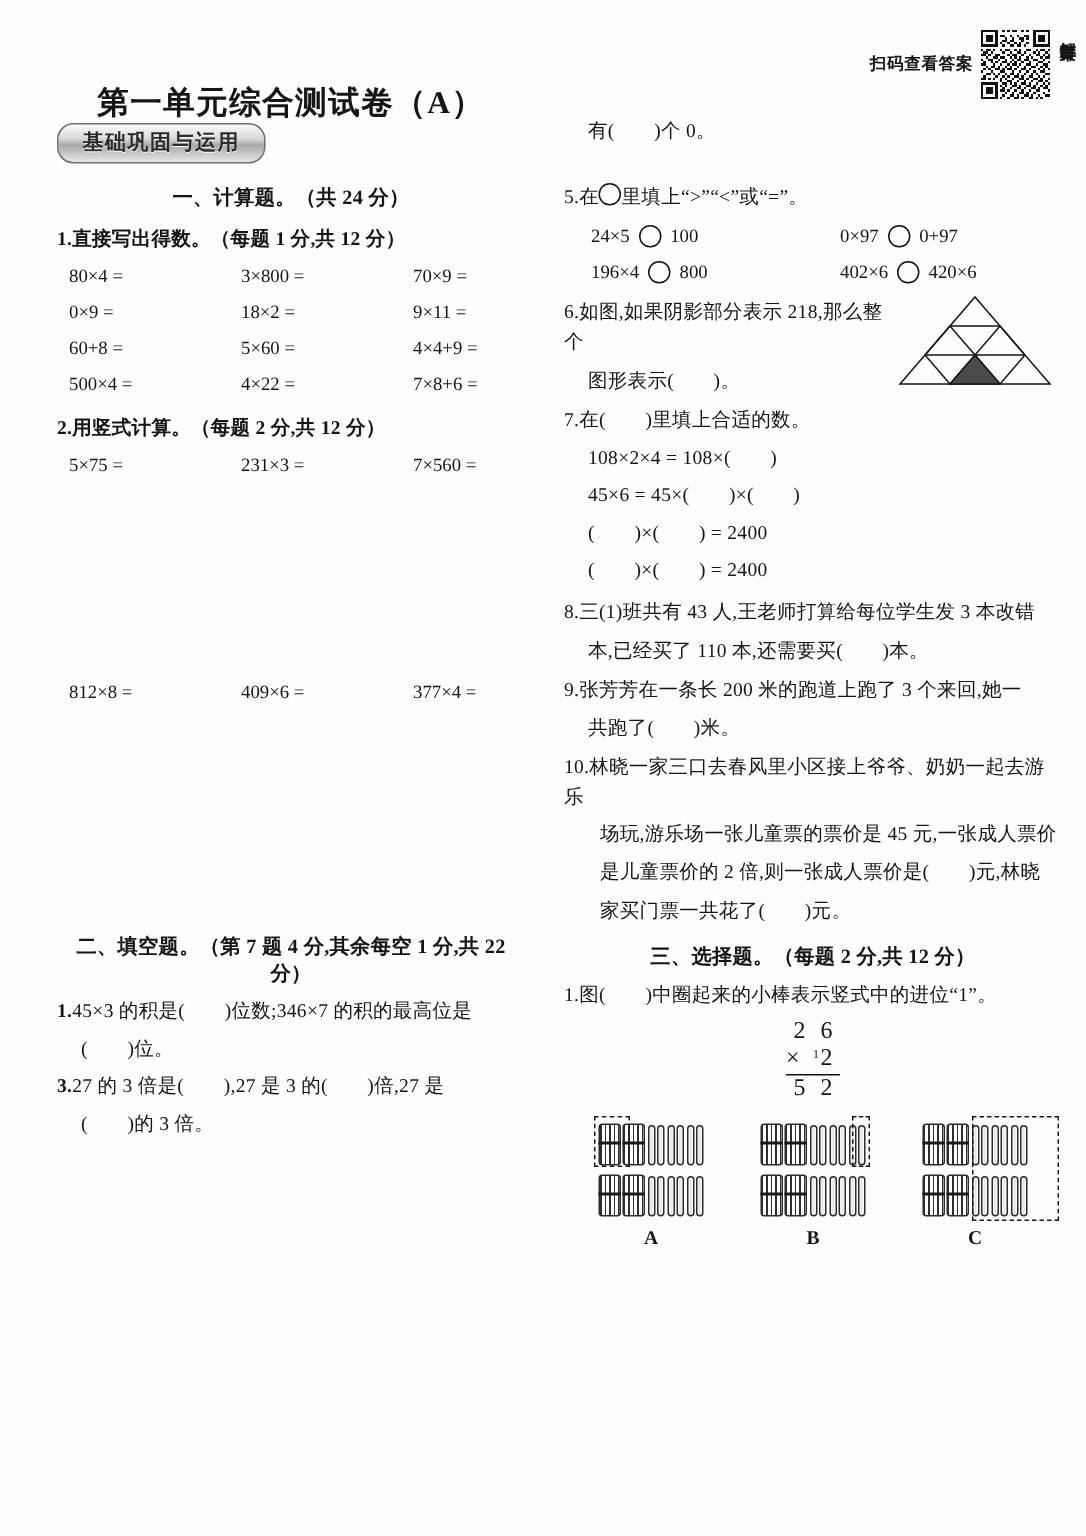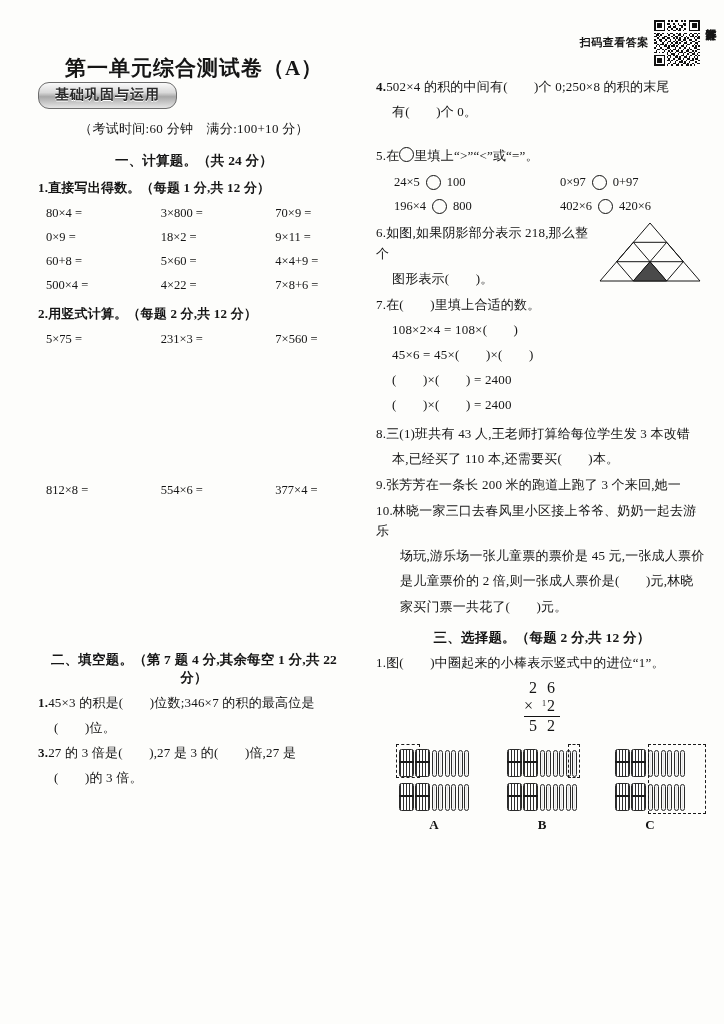--- a/index.html
+++ b/index.html
@@ -315,21 +315,20 @@
   <div class="cols">
 
     <div class="col col-left">
 
       <div class="title">第一单元综合测试卷（A）</div>
 
       <div class="banner-wrap">
         <span class="banner">基础巩固与运用</span>
       </div>
 
-      <div class="examinfo">（考试时间:60 分钟　满分:100+10 分）</div>
 
       <div class="sec-head">一、计算题。（共 24 分）</div>
 
       <div class="q-head">1.直接写出得数。（每题 1 分,共 12 分）</div>
       <div class="grid3">
         <div>80×4 =</div>
         <div>3×800 =</div>
         <div>70×9 =</div>
       </div>
       <div class="grid3">
@@ -350,21 +349,21 @@
 
       <div class="q-head" style="margin-top:12px">2.用竖式计算。（每题 2 分,共 12 分）</div>
       <div class="grid3">
         <div>5×75 =</div>
         <div>231×3 =</div>
         <div>7×560 =</div>
       </div>
       <div style="height:118px"></div>
       <div class="grid3">
         <div>812×8 =</div>
-        <div>554×6 =</div>
+        <div>409×6 =</div>
         <div>377×4 =</div>
       </div>
       <div style="height:130px"></div>
 
       <div class="sec-head">二、填空题。（第 7 题 4 分,其余每空 1 分,共 22 分）</div>
 
       <div class="qline">
         <span class="num">1.</span><span>45×3 的积是(　　)位数;346×7 的积的最高位是</span>
       </div>
       <div class="qline indent">(　　)位。</div>
@@ -373,23 +372,20 @@
       <div class="qline">
         <span class="num">3.</span><span>27 的 3 倍是(　　),27 是 3 的(　　)倍,27 是</span>
       </div>
       <div class="qline indent">(　　)的 3 倍。</div>
     </div>
 
     <div class="col col-right">
 
       <div style="height:66px"></div>
 
-      <div class="qline">
-        <span class="num">4.</span><span>502×4 的积的中间有(　　)个 0;250×8 的积的末尾</span>
-      </div>
       <div class="qline indent">有(　　)个 0。</div>
 
       <div class="qline" style="margin-top:24px">
         <span>5.在</span><span class="circ"></span><span>里填上“&gt;”“&lt;”或“=”。</span>
       </div>
 
       <div class="grid2">
         <div>
           <span>24×5</span>
           <span class="circ"></span>
@@ -438,20 +434,21 @@
       <div class="qline" style="margin-top:6px">7.在(　　)里填上合适的数。</div>
       <div class="qline indent">108×2×4 = 108×(　　)</div>
       <div class="qline indent">45×6 = 45×(　　)×(　　)</div>
       <div class="qline indent">(　　)×(　　) = 2400</div>
       <div class="qline indent">(　　)×(　　) = 2400</div>
 
       <div class="qline" style="margin-top:8px">8.三(1)班共有 43 人,王老师打算给每位学生发 3 本改错</div>
       <div class="qline indent">本,已经买了 110 本,还需要买(　　)本。</div>
 
       <div class="qline" style="margin-top:6px">9.张芳芳在一条长 200 米的跑道上跑了 3 个来回,她一</div>
+      <div class="qline indent">共跑了(　　)米。</div>
 
       <div class="qline" style="margin-top:6px">10.林晓一家三口去春风里小区接上爷爷、奶奶一起去游乐</div>
       <div class="qline" style="padding-left:24px">场玩,游乐场一张儿童票的票价是 45 元,一张成人票价</div>
       <div class="qline" style="padding-left:24px">是儿童票价的 2 倍,则一张成人票价是(　　)元,林晓</div>
       <div class="qline" style="padding-left:24px">家买门票一共花了(　　)元。</div>
 
       <div class="sec-head" style="margin-top:12px">三、选择题。（每题 2 分,共 12 分）</div>
 
       <div class="qline">1.图(　　)中圈起来的小棒表示竖式中的进位“1”。</div>
 

